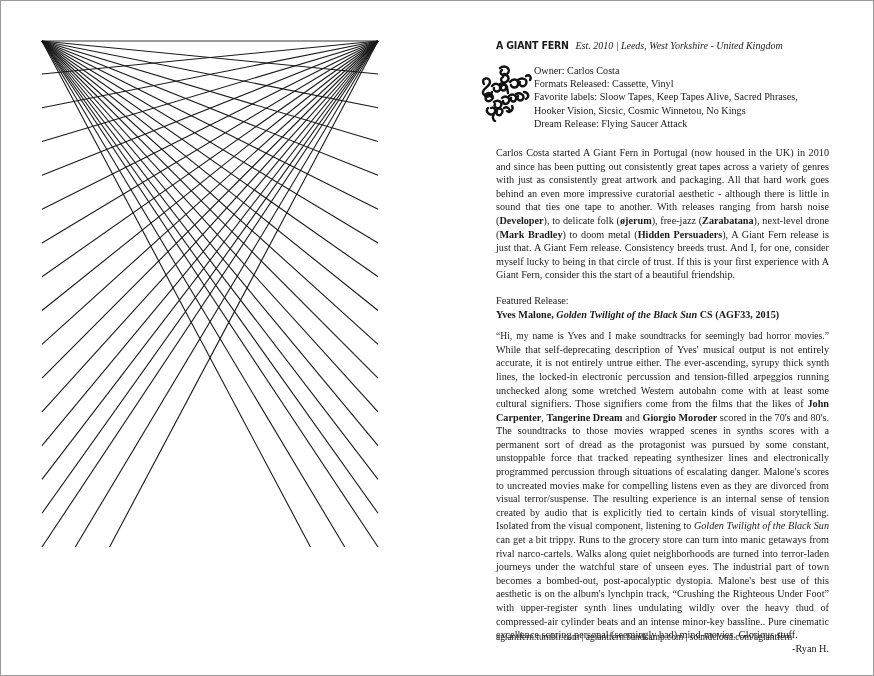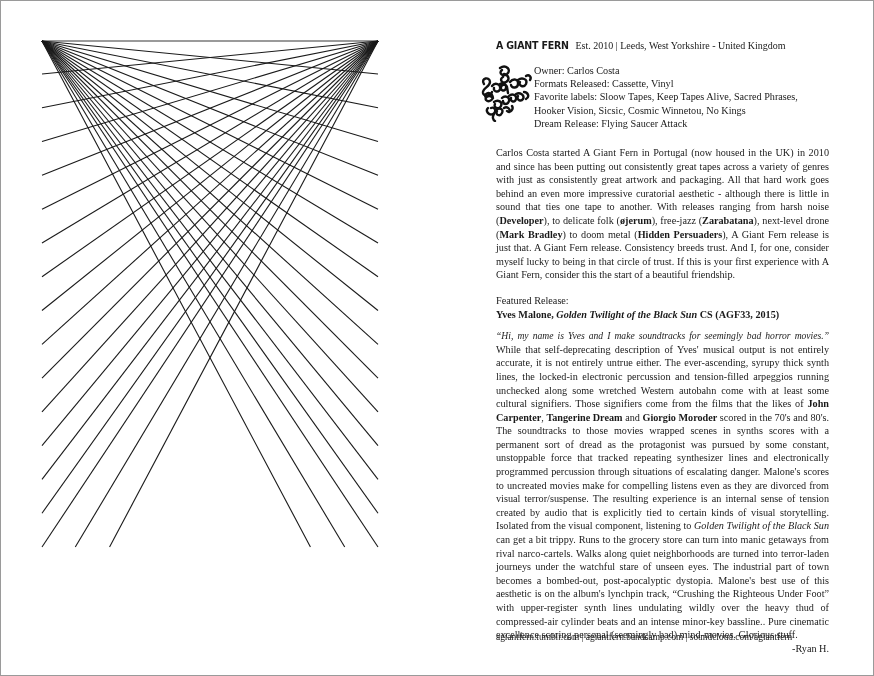--- a/index.html
+++ b/index.html
@@ -19,33 +19,33 @@
     .right-col {
       position: absolute; left: 496px; top: 39px; width: 333px;
       font-size: 10.2px; line-height: 13.6px;
     }
     .header-line { white-space: nowrap; height: 16px; }
     .brand {
       font-family: "DejaVu Sans", sans-serif; font-weight: bold;
       font-size: 10.5px; letter-spacing: -0.2px; transform: scaleX(0.9);
       display: inline-block; transform-origin: left center;
     }
-    .tagline { font-size: 10px; margin-left: -4px; }
+    .tagline { font-style: italic; font-size: 10px; margin-left: -4px; }
     .info-block { position: relative; margin-top: 7px; height: 81px; }
     .logo {
       position: absolute; left: -18px; top: 0; width: 56px; height: 60px;
     }
     .info-lines { position: absolute; left: 38px; top: 2px; width: 300px; }
     .info-lines div { line-height: 13.2px; white-space: nowrap; }
     .para { text-align: justify; margin: 0; }
     .intro { margin-top: 3px; }
     .featured-label { margin-top: 12px; }
     .featured-title { font-weight: bold; }
     .review { margin-top: 8px; }
-    .quote { font-style: italic; font-size: 9.6px; }
+    .quote { font-size: 9.6px; }
     b { font-weight: bold; }
     .footer {
       position: absolute; left: 496px; top: 632px; font-size: 9.4px;
       white-space: nowrap;
     }
     .signoff { text-align: right; }
   </style>
 </head>
 <body>
 

